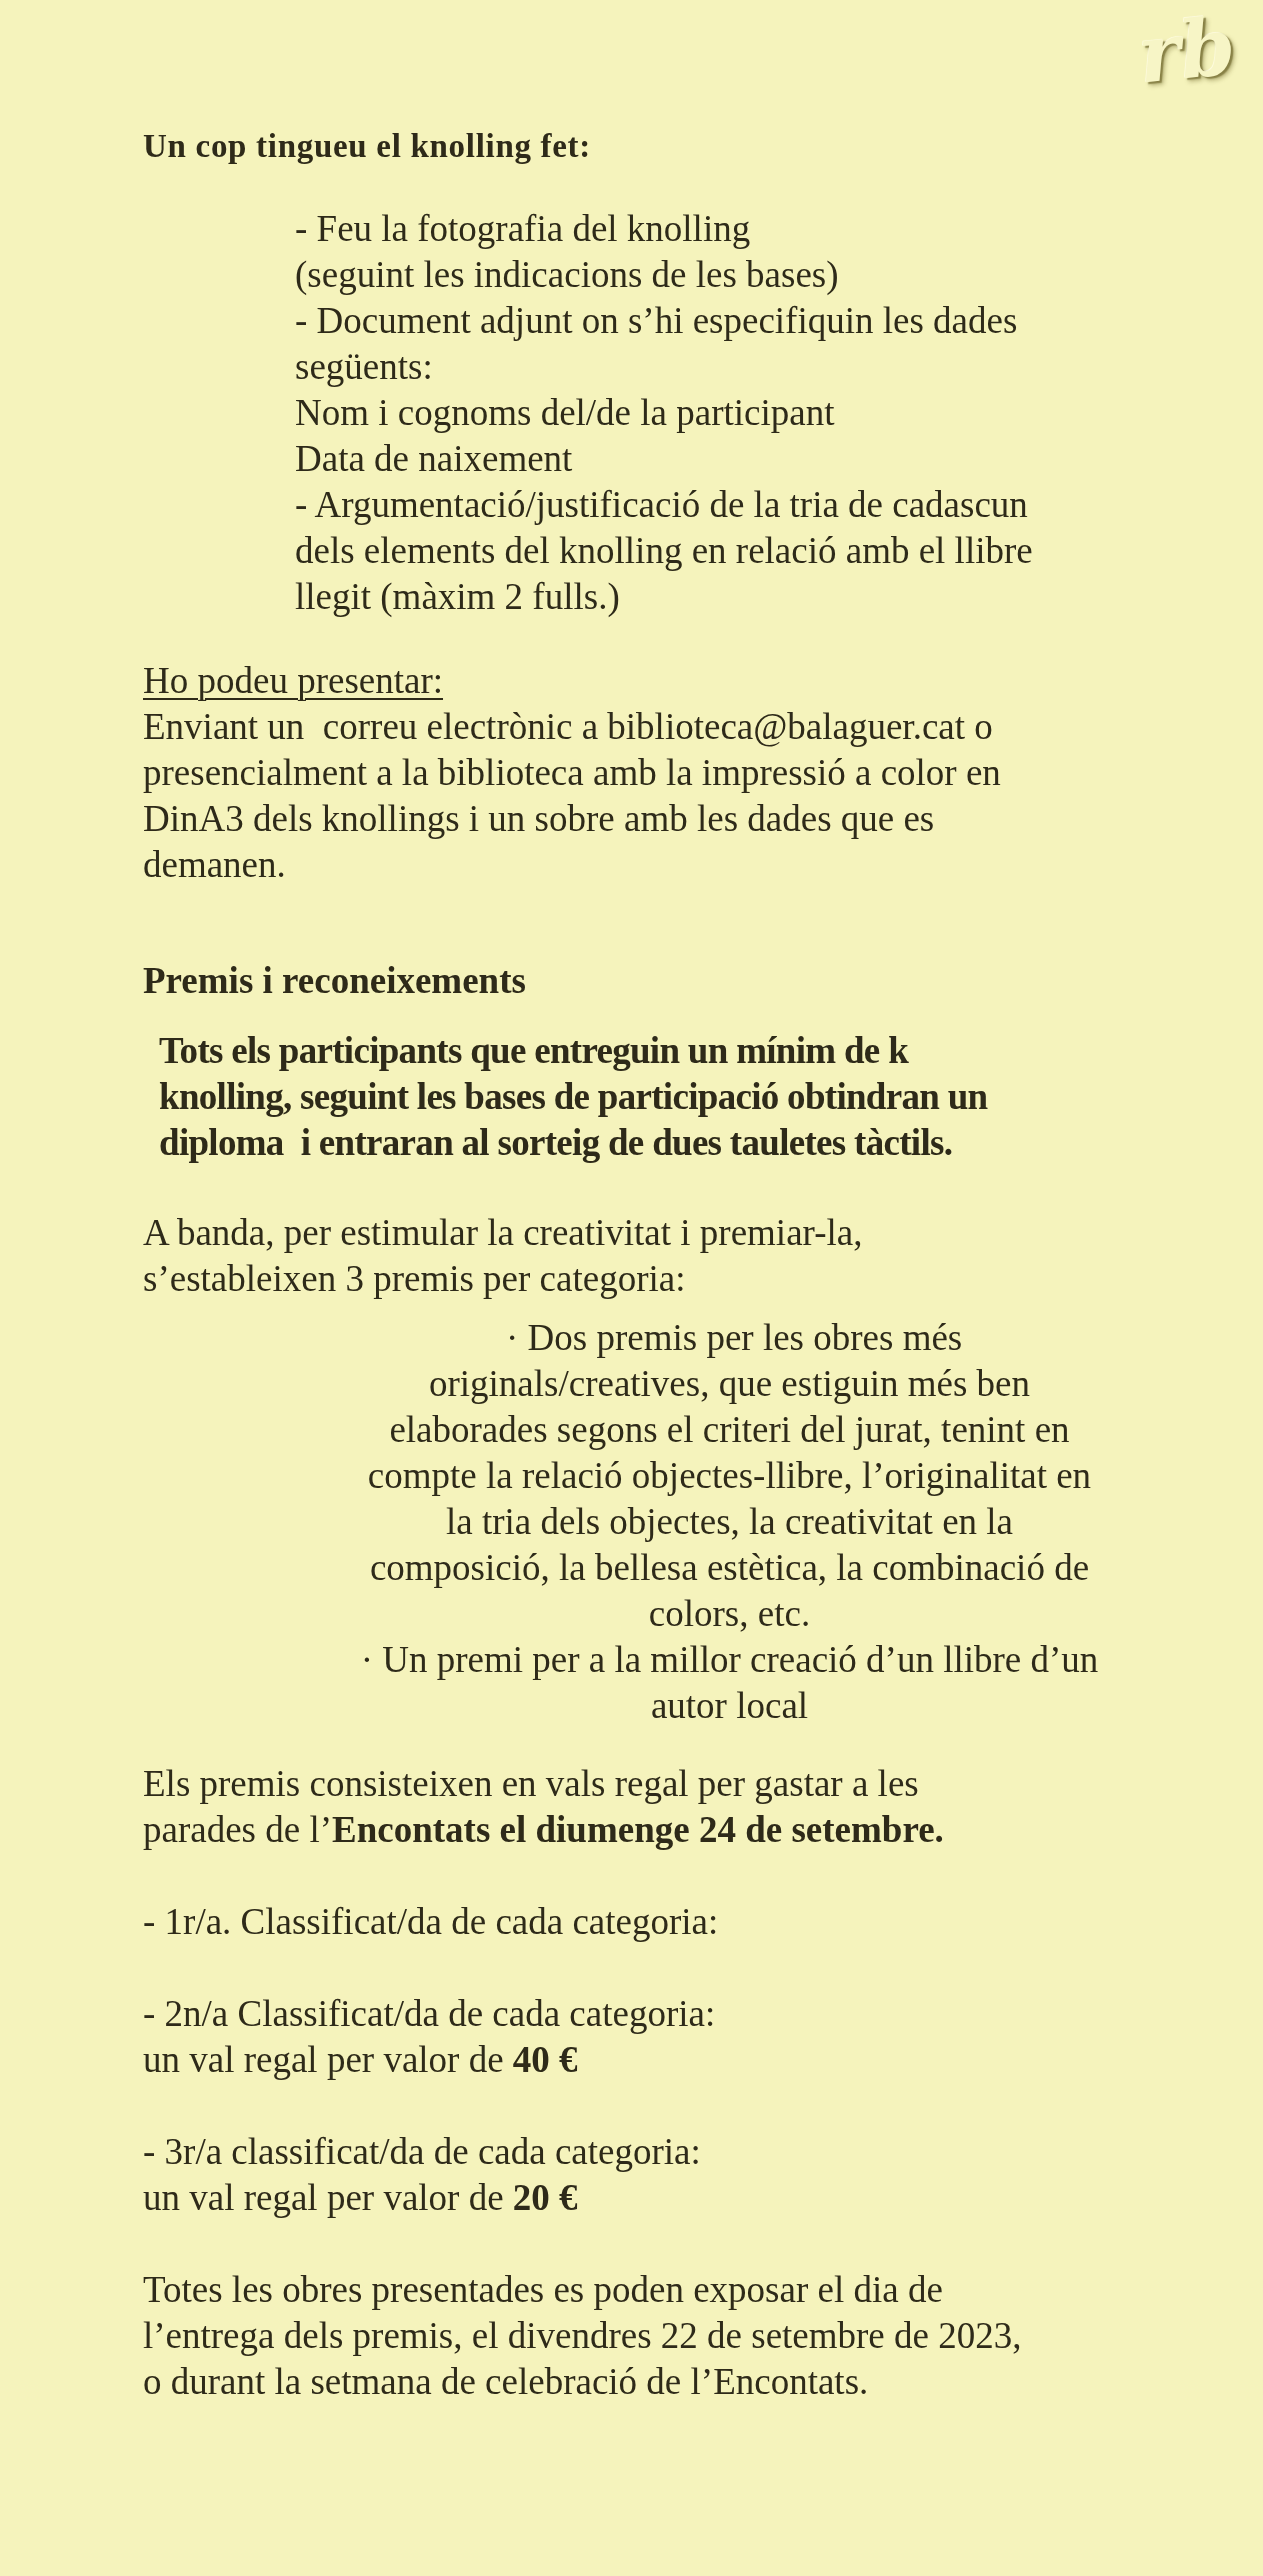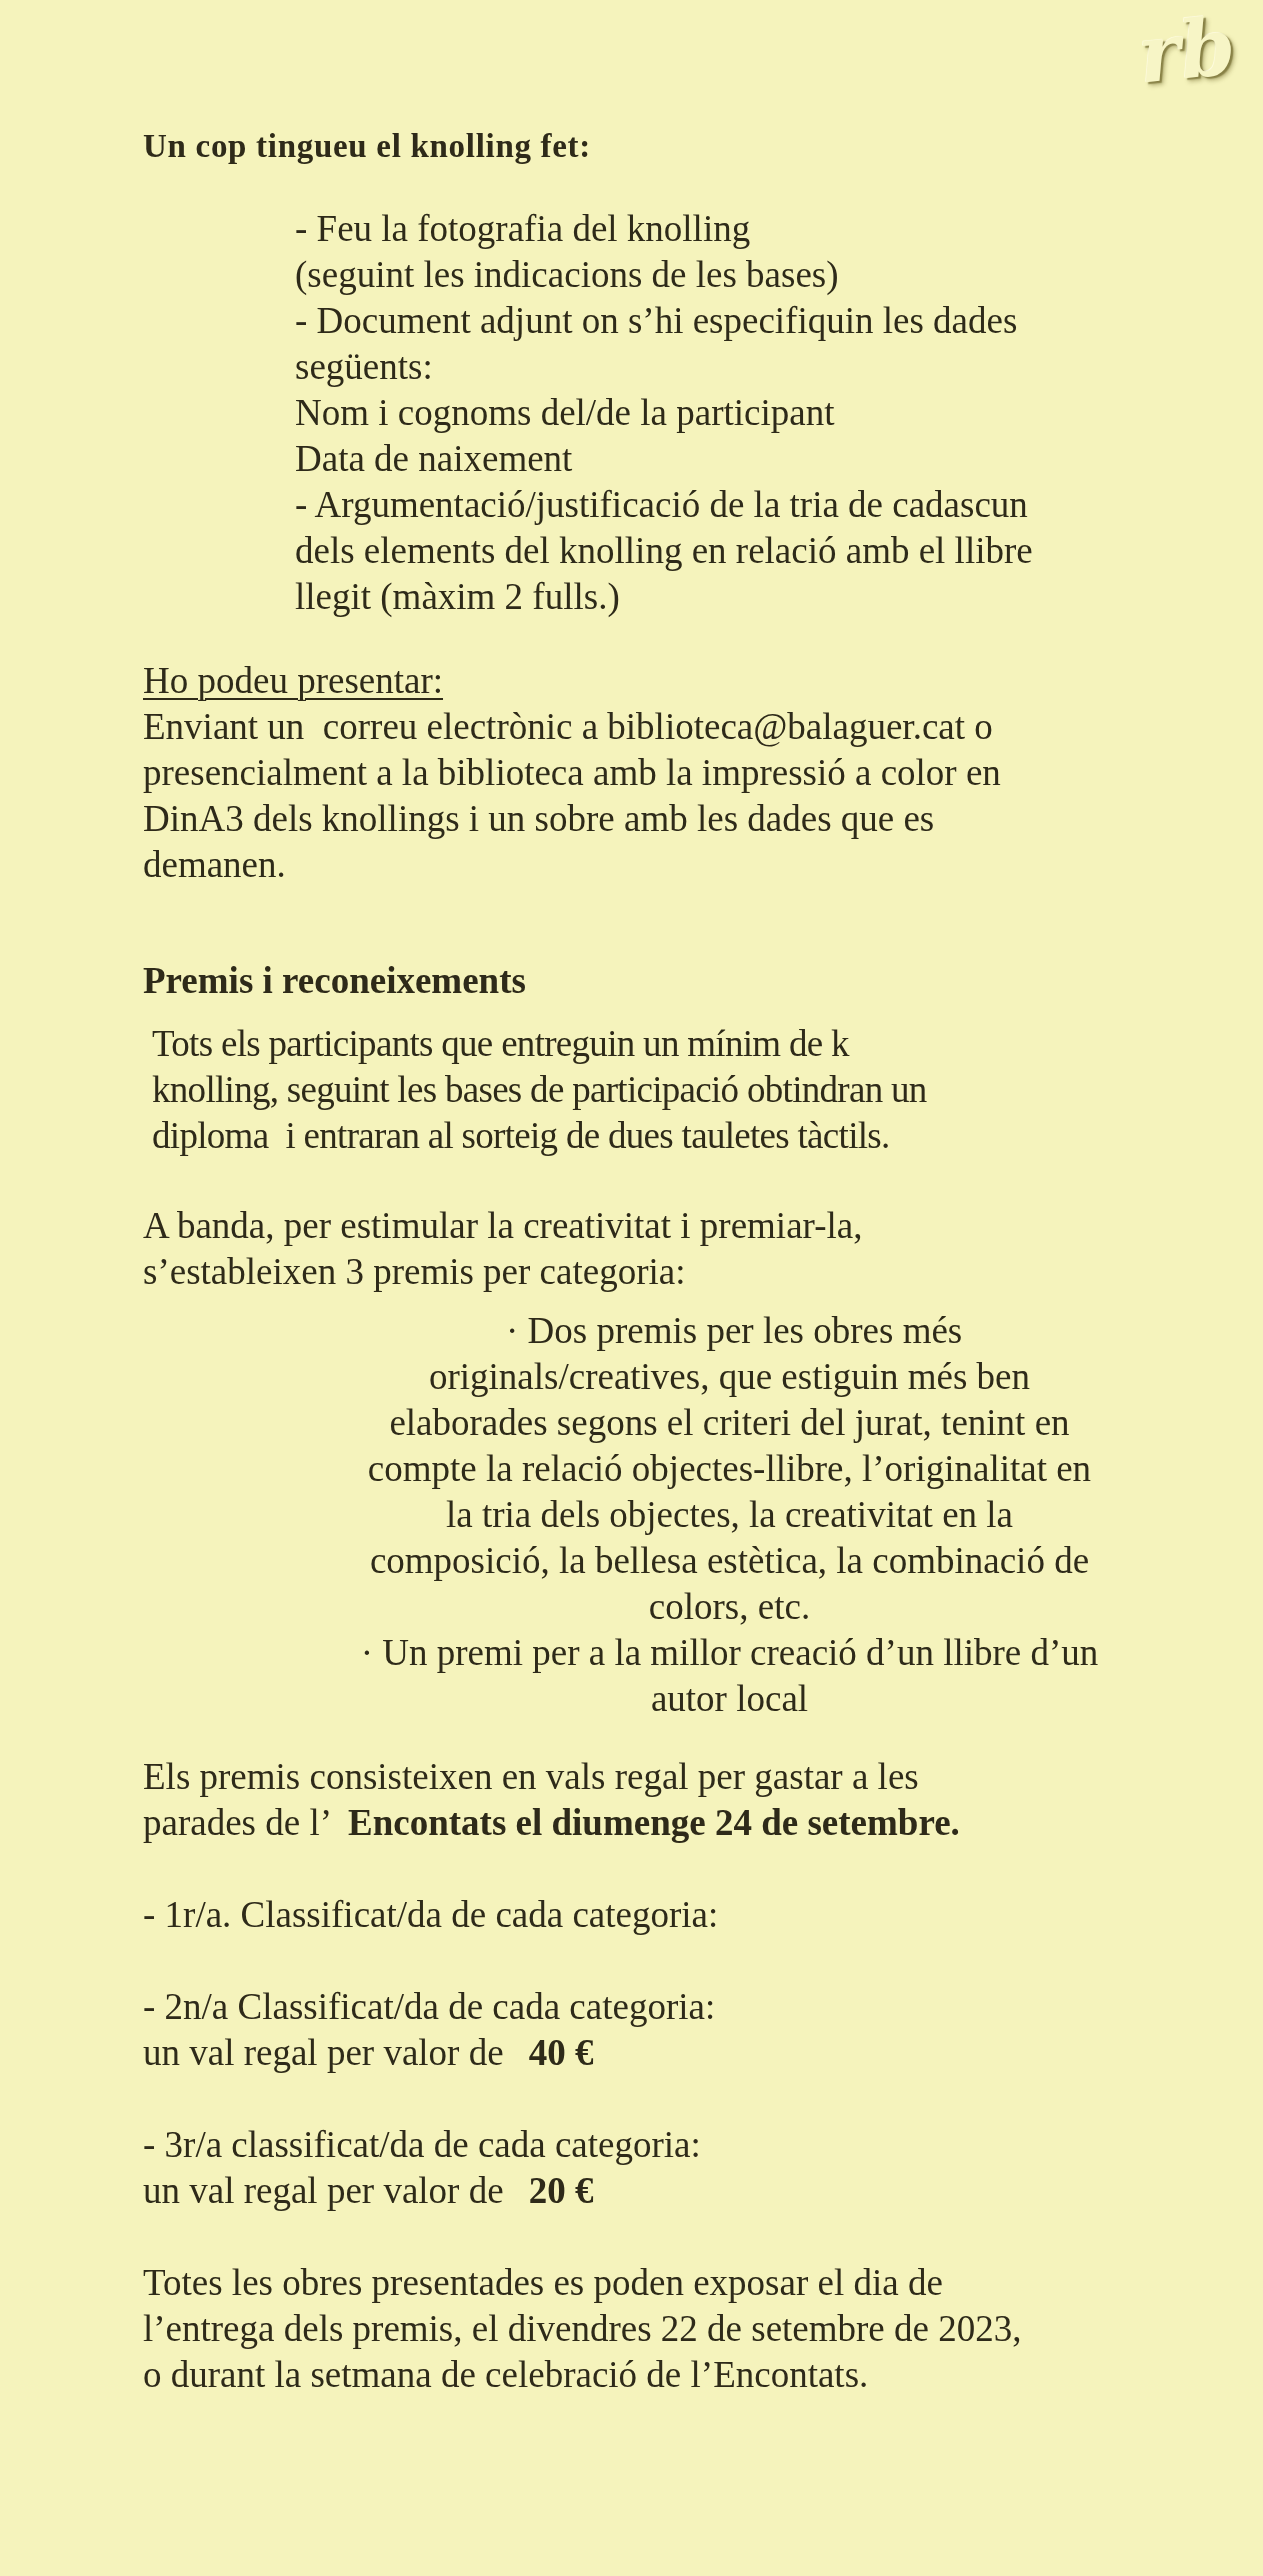--- a/index.html
+++ b/index.html
@@ -65,31 +65,31 @@
   .submission-paragraph { margin: 0; }
 
   h2.title-lg {
     margin: 62px 0 0 0;
     font-size: 37px;
     line-height: 62px;
     font-weight: bold;
   }
 
   .bold-paragraph {
-    margin: 9px;
-    font-weight: normal;
+    margin: 16px;
+    font-weight: bold;
     letter-spacing: -0.7px;
   }
 
   .stimulus-paragraph { margin: 44px 0 0 0; }
 
   .criteria-block { margin: 12.6px 0 0 150px; text-align: center; }
 
   .voucher-paragraph { margin: 32px 0 0 0; }
-  .voucher-paragraph b, .prize-voucher b { font-weight: bold; margin-left: 16px; }
+  .voucher-paragraph b, .prize-voucher b { font-weight: bold; }
 
   .prize-block { margin: 46px 0 0 0; }
 
   .closing-paragraph { margin: 46px 0 0 0; }
 </style>
 </head>
 <body>
 
 <div class="page">
 

